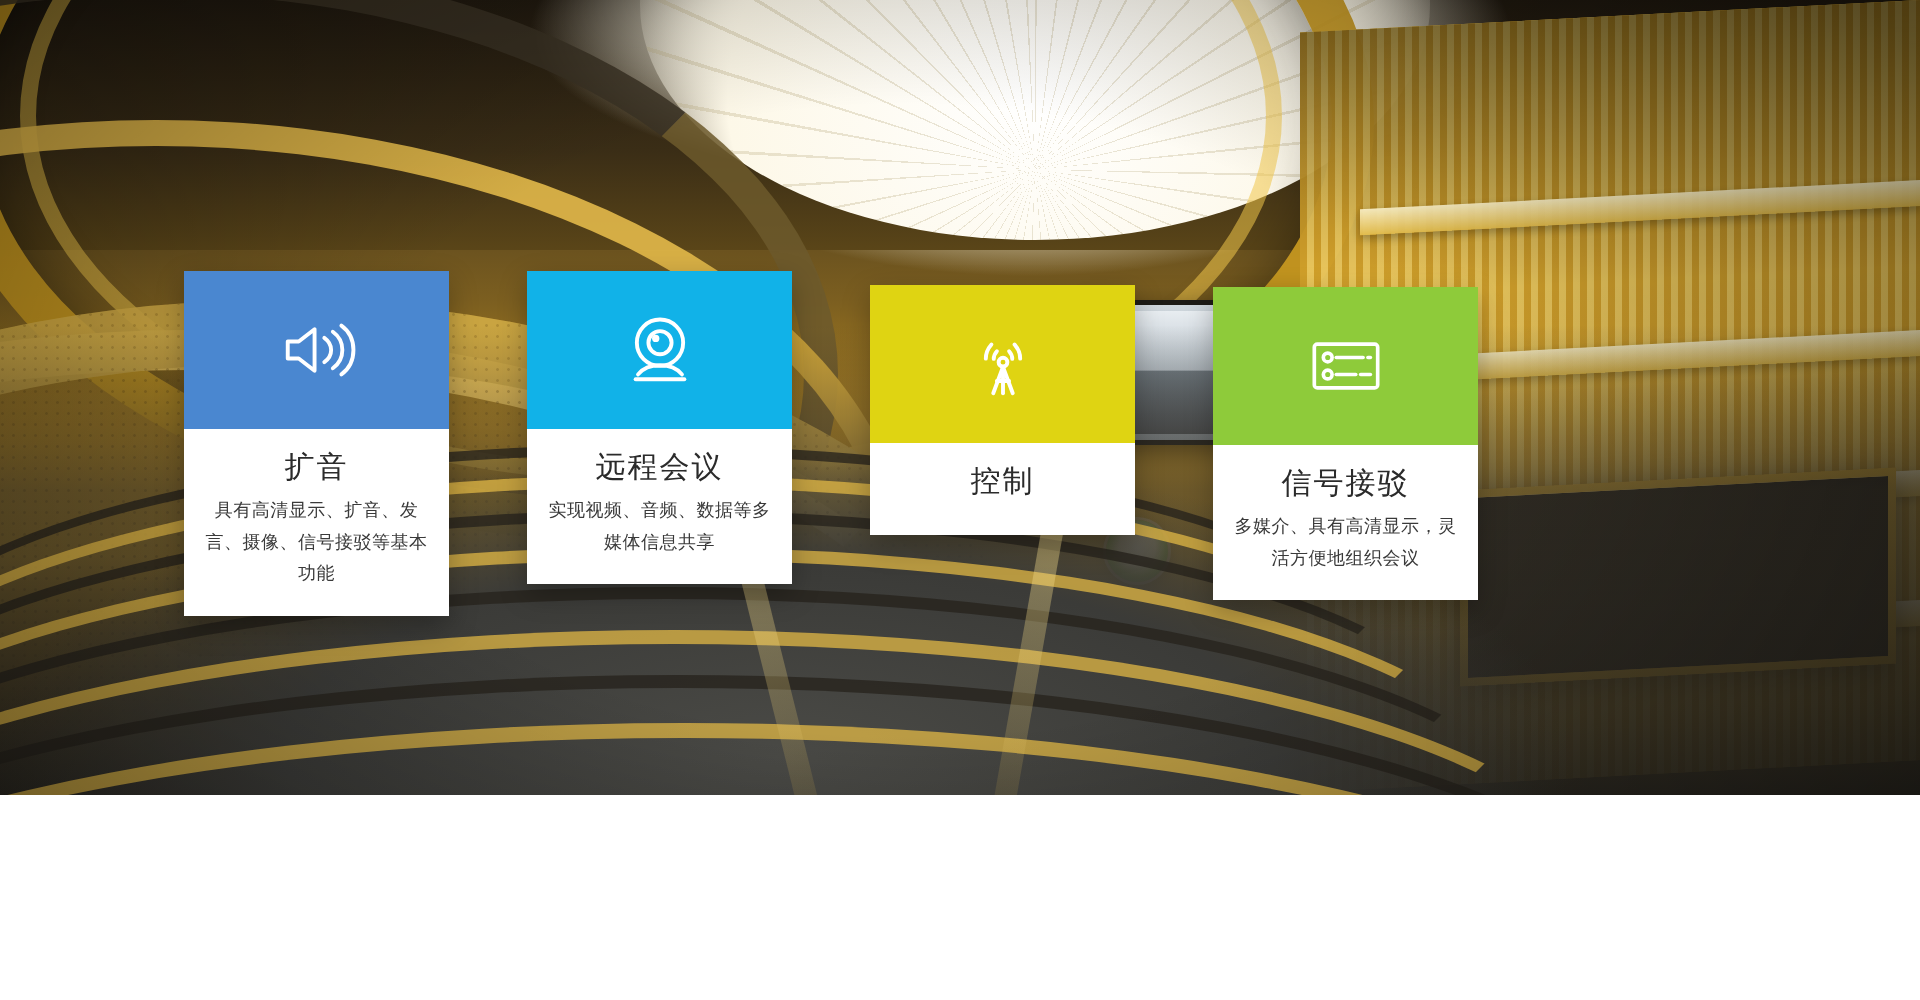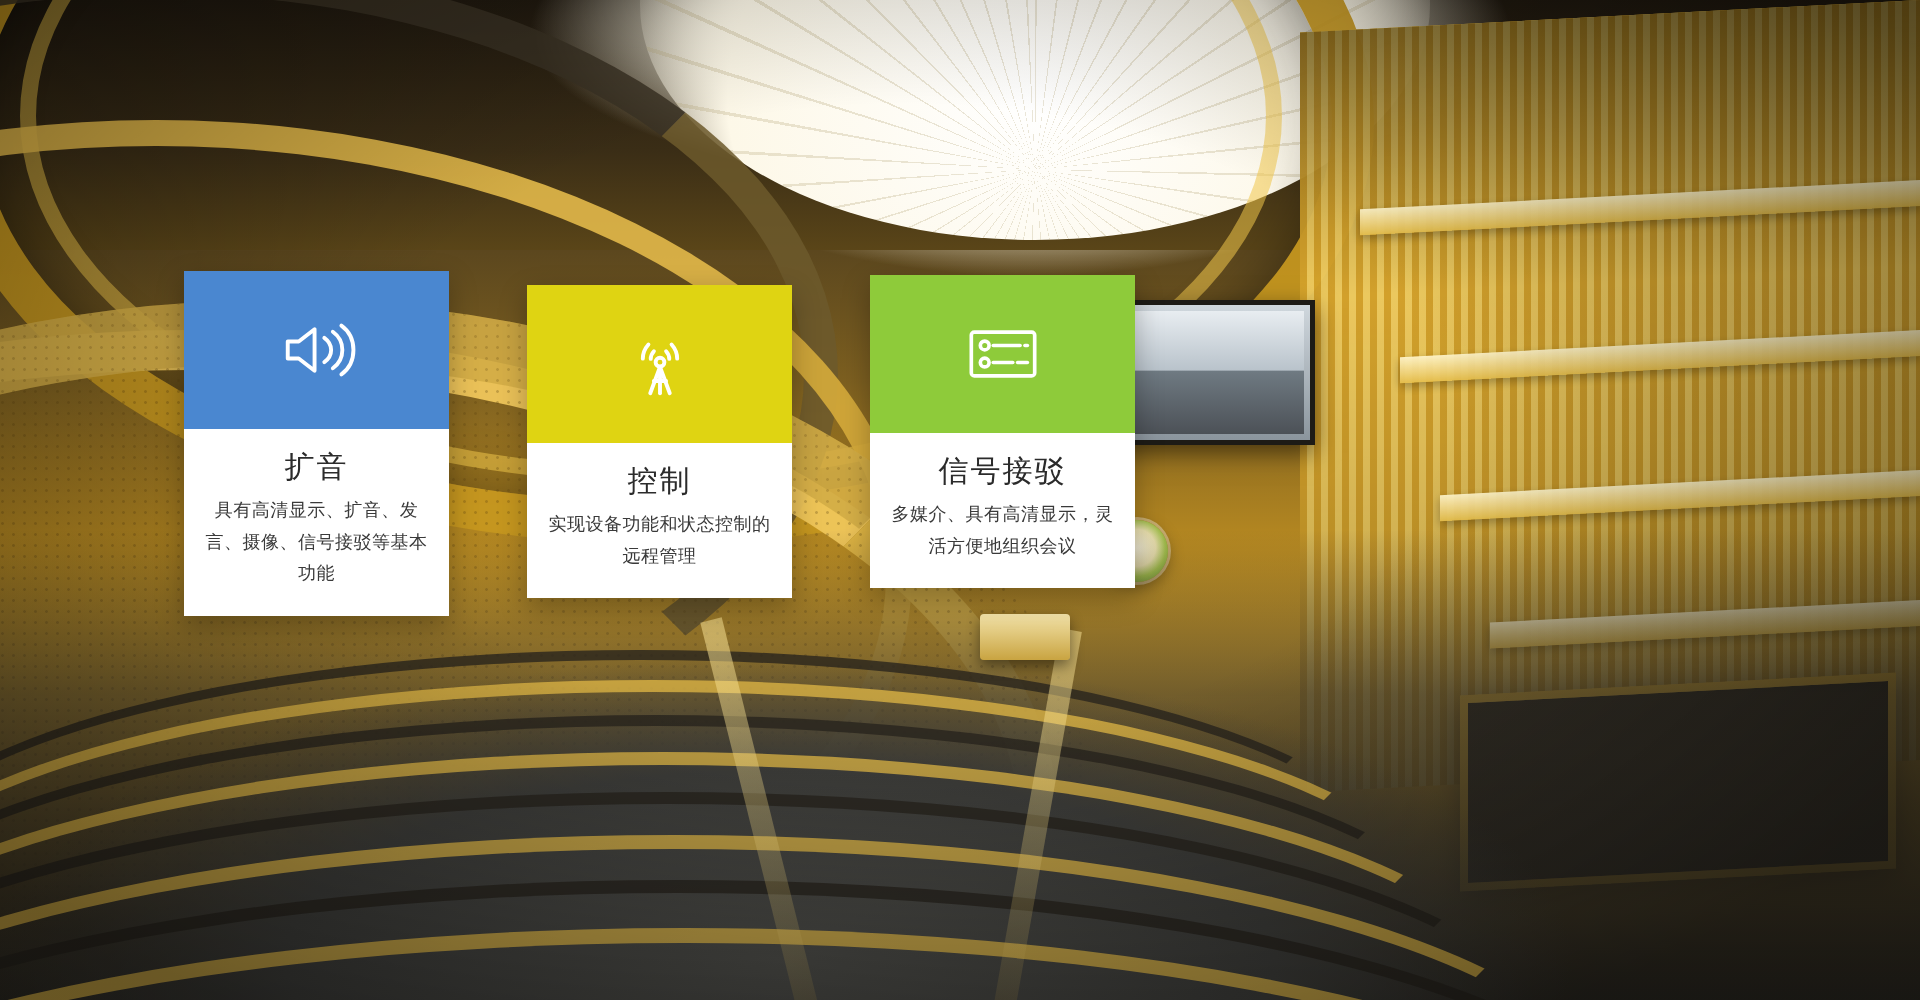--- a/index.html
+++ b/index.html
@@ -7,21 +7,21 @@
     padding: 0;
     width: 1920px;
     height: 1000px;
     overflow: hidden;
     font-family: "Liberation Sans", sans-serif;
   }
 
   #stage {
     position: relative;
     width: 1920px;
-    height: 1000px;
+    height: 795px;
     overflow: hidden;
     background: #4c1d95;
   }
 
   
   .bg {
     position: absolute;
     inset: 0;
     background:
       radial-gradient(ellipse 620px 300px at 1030px 60px, #fdfbf3 0%, #f6efd8 45%, rgba(246,239,216,0) 72%),
@@ -274,21 +274,21 @@
     font-size: 18px;
     color: #3a3a3a;
     line-height: 1.75;
     letter-spacing: .5px;
     font-weight: 400;
   }
   
   .card.c1 { margin-top: 0px; }
   .card.c2 { margin-top: 0px; }
   .card.c3 { margin-top: 14px; }
-  .card.c4 { margin-top: 4px; font-family: Liberation Serif, serif; }
+  .card.c4 { margin-top: 16px; font-family: Liberation Serif, serif; }
 </style>
 </head>
 <body>
 
 <div id="stage">
 
   <div class="bg">
     <div class="ceiling"></div>
     <div class="dome-glow"></div>
     <div class="dome-lines"></div>
@@ -339,37 +339,51 @@
           <path d="M45 17c5 3.6 7.8 8.6 7.8 15S50 43.4 45 47"></path>
           <path d="M52 12c6.4 4.6 9.9 11 9.9 20S58.4 47.4 52 52"></path>
         </svg>
       </div>
       <div class="card-body">
         <div class="card-title">扩音</div>
         <div class="card-desc">具有高清显示、扩音、发言、摄像、信号接驳等基本功能</div>
       </div>
     </div>
 
+    <div class="card c2">
+      <div class="card-icon" style="background:#11b2e8;">
+        <svg viewBox="0 0 64 64" fill="none" stroke="#ffffff" stroke-width="3.2" stroke-linecap="round" stroke-linejoin="round">
+          <circle cx="32" cy="26" r="19"></circle>
+          <circle cx="32" cy="26" r="9.5"></circle>
+          <circle cx="28.5" cy="22.5" r="3" fill="#ffffff" stroke="none"></circle>
+          <path d="M14 52c4-5 10.5-7.5 18-7.5S46 47 50 52"></path>
+          <path d="M12 56h40"></path>
+        </svg>
+      </div>
+      <div class="card-body">
+        <div class="card-title">远程会议</div>
+        <div class="card-desc">实现视频、音频、数据等多媒体信息共享</div>
+      </div>
+    </div>
 
     <div class="card c3">
       <div class="card-icon" style="background:#dfd412;">
         <svg viewBox="0 0 64 64" fill="none" stroke="#ffffff" stroke-width="3.2" stroke-linecap="round" stroke-linejoin="round">
           <path d="M22.5 16c-3 3.4-4.6 7.4-4.6 11.6"></path>
           <path d="M41.5 16c3 3.4 4.6 7.4 4.6 11.6"></path>
           <path d="M27 21.5c-1.7 1.9-2.6 4-2.6 6.3"></path>
           <path d="M37 21.5c1.7 1.9 2.6 4 2.6 6.3"></path>
           <circle cx="32" cy="30.5" r="3.6"></circle>
           <path d="M32 34.5V56"></path>
           <path d="M24 56l8-21.5L40 56"></path>
           <path d="M27 46h10"></path>
         </svg>
       </div>
       <div class="card-body">
         <div class="card-title">控制</div>
-        <div class="card-desc">实现设备功能和状态控制的远程管理</div>
       </div>
     </div>
 
     <div class="card c4">
       <div class="card-icon" style="background:#8ecb3a;">
         <svg viewBox="0 0 64 64" fill="none" stroke="#ffffff" stroke-width="3" stroke-linecap="round" stroke-linejoin="round">
           <rect x="6" y="14" width="52" height="36" rx="2.5"></rect>
           <circle cx="17" cy="25" r="3.6"></circle>
           <circle cx="17" cy="39" r="3.6"></circle>
           <path d="M24 25h22"></path>

